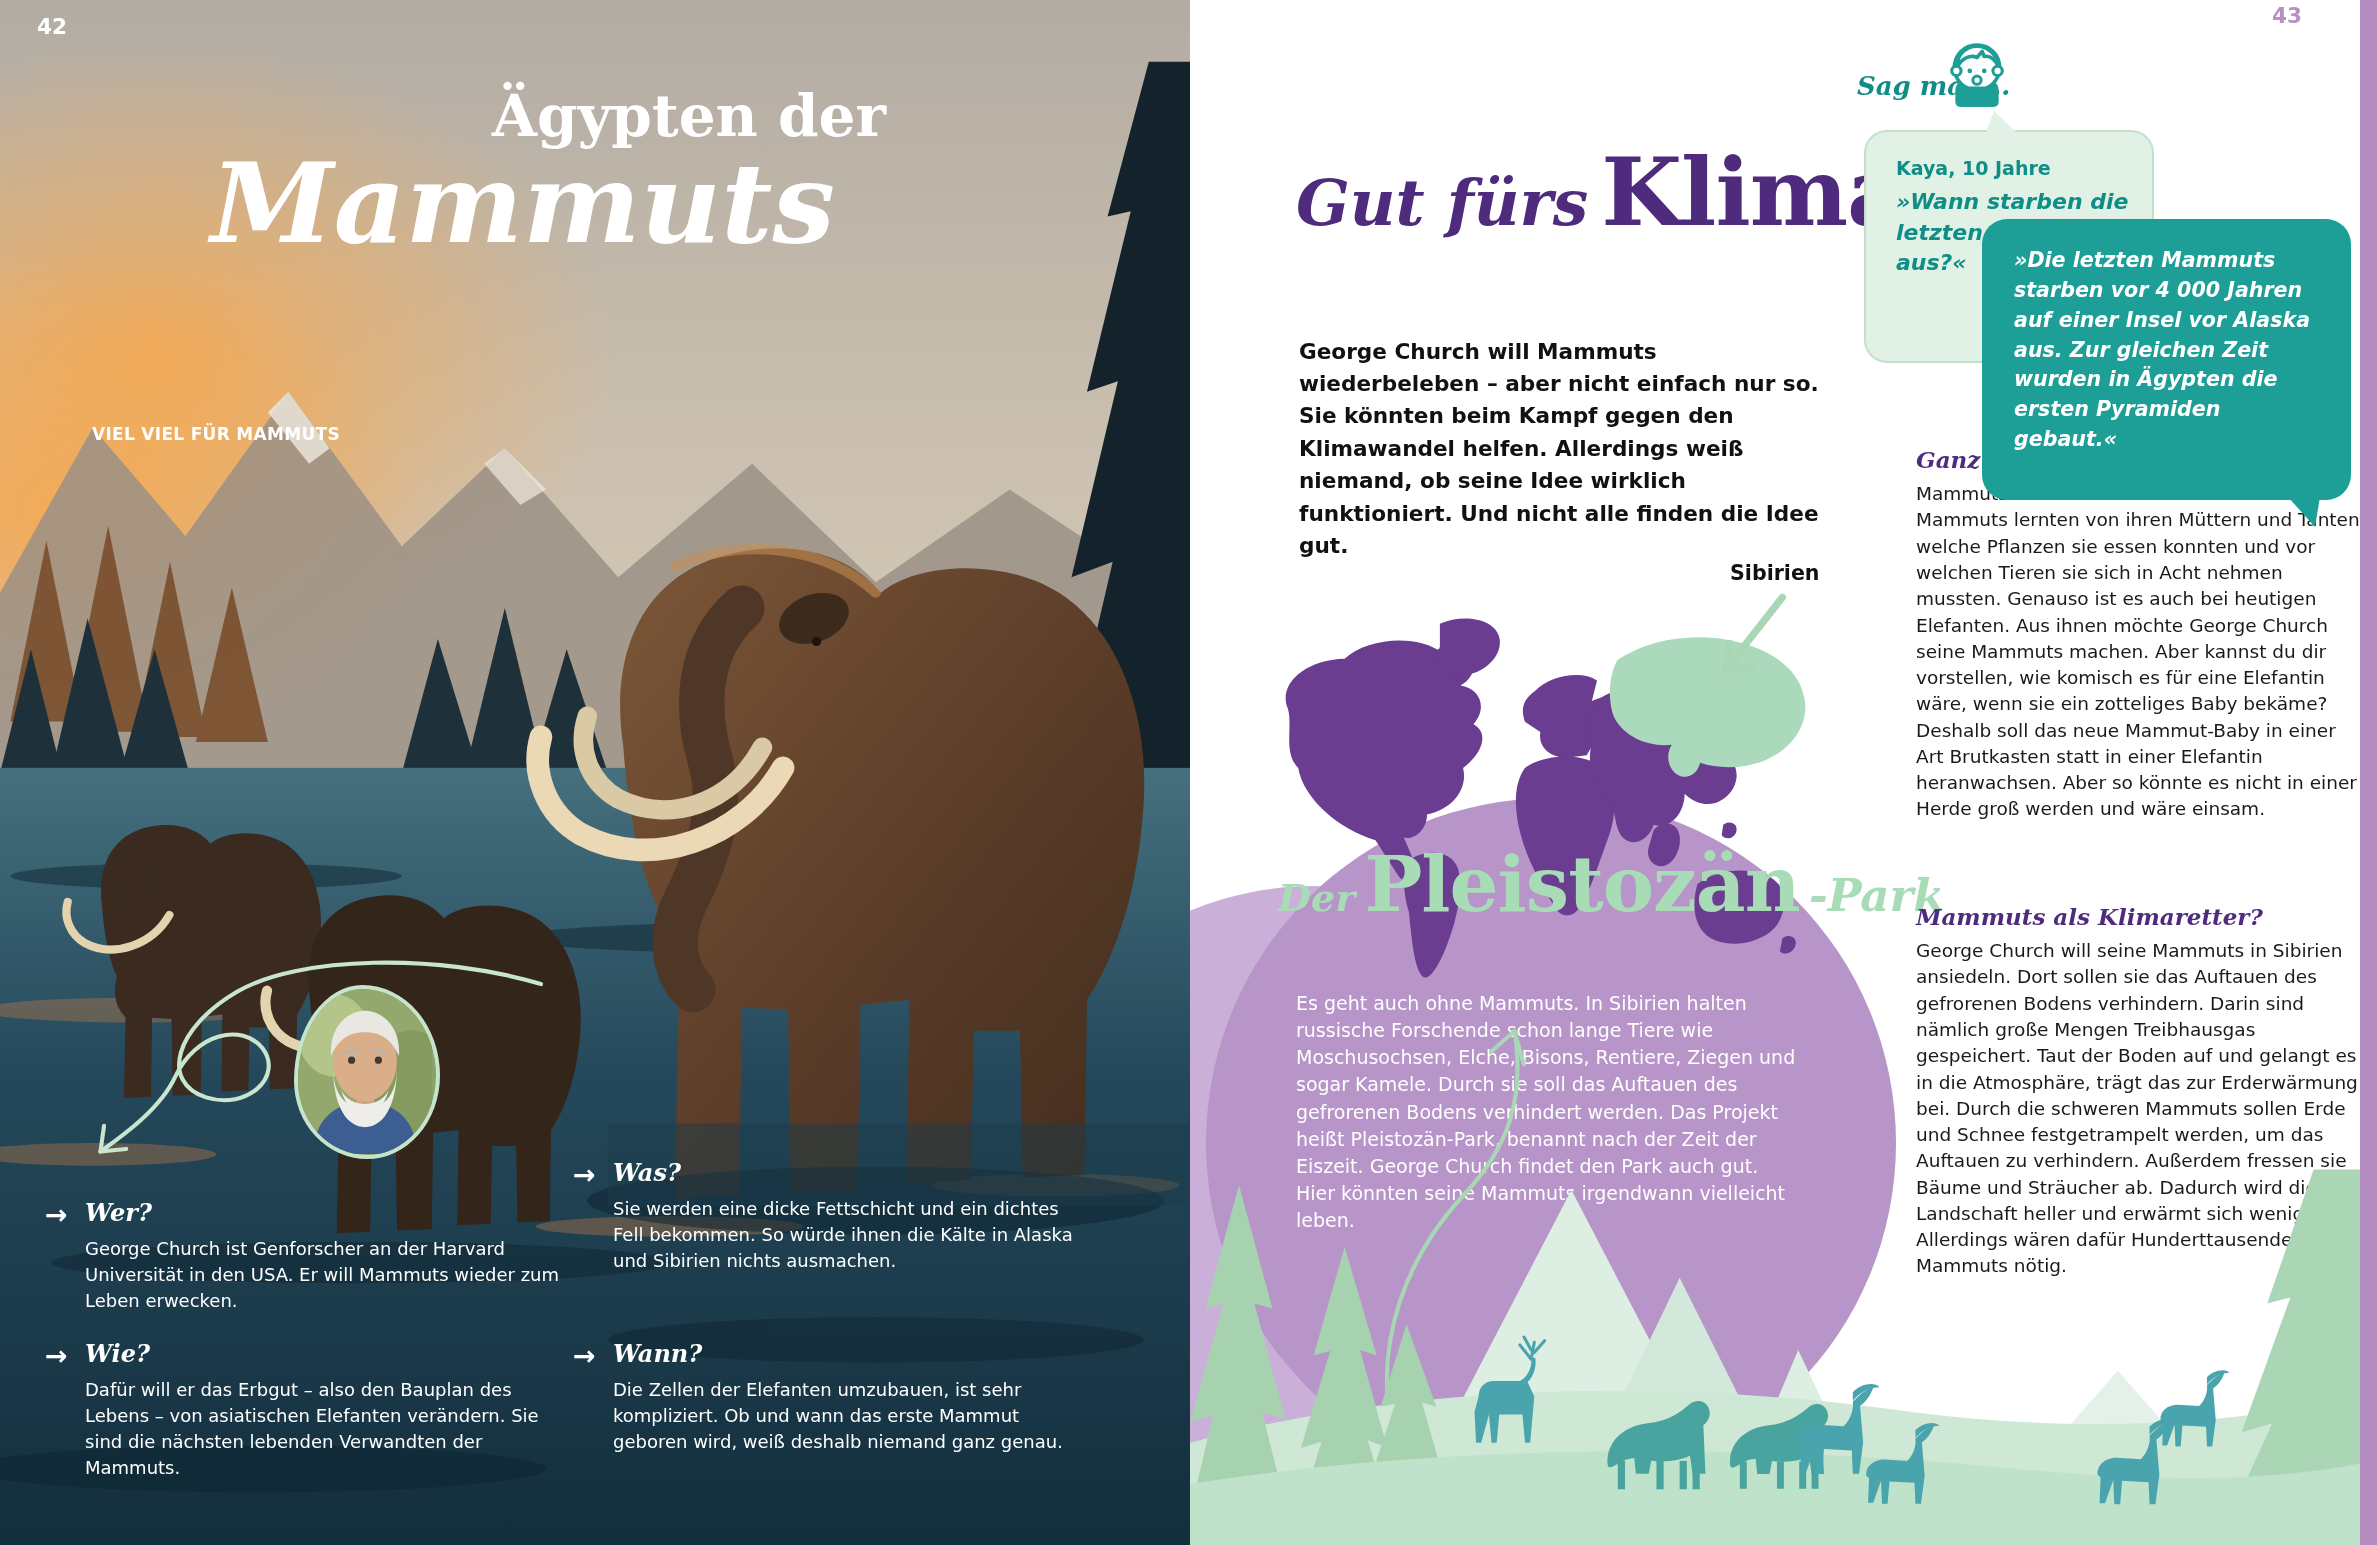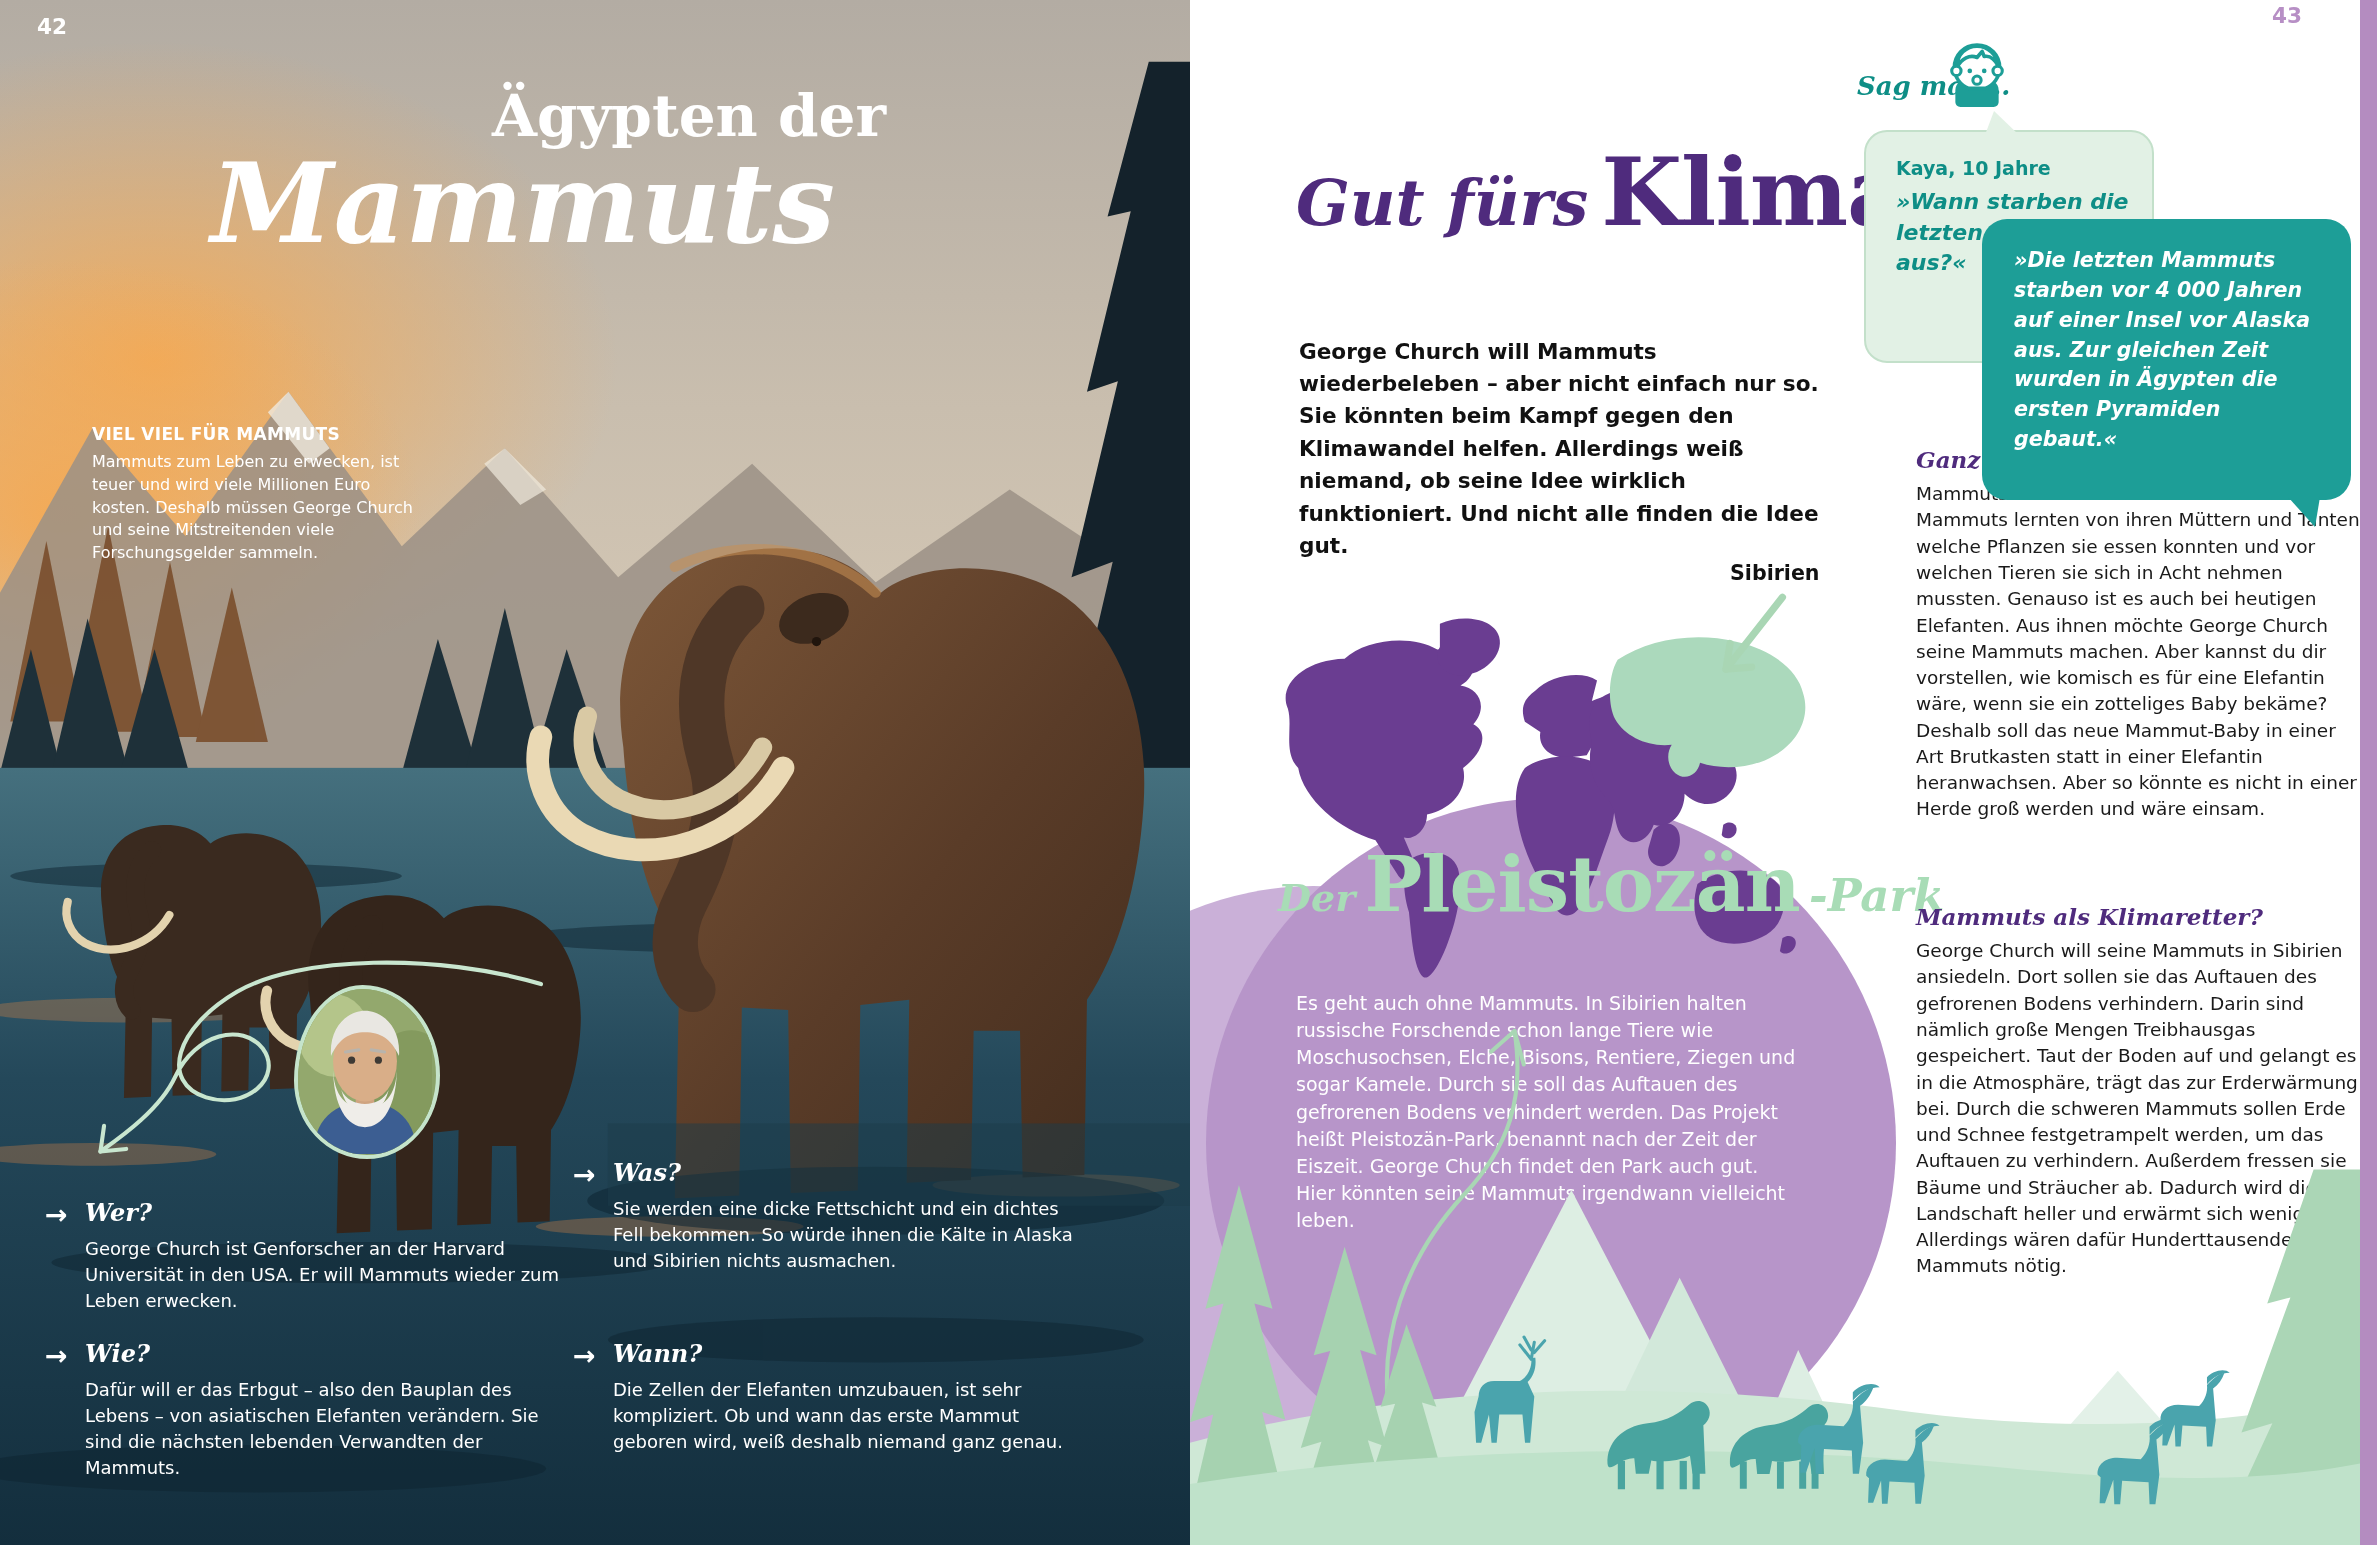--- a/index.html
+++ b/index.html
@@ -159,21 +159,20 @@
       <ellipse cx="1700" cy="2330" rx="560" ry="66" fill="#0d2531" opacity="0.55"></ellipse>
       <rect x="1180" y="2180" width="1130" height="160" fill="#1c3b4a" opacity="0.5"></rect>
     </svg>
 
     <div class="pageno-left">42</div>
     <div class="title-1">Ägypten der</div>
     <div class="title-2">Mammuts</div>
 
     <div class="infobox">
       <h4>VIEL VIEL FÜR MAMMUTS</h4>
-      <p>Mammuts zum Leben zu erwecken, ist teuer und wird viele Millionen Euro kosten. Deshalb müssen George Church und seine Mitstreitenden viele Forschungsgelder sammeln.</p>
     </div>
 
     <svg class="loop-arrow" viewBox="0 0 950 460">
       <path d="M900,70 C700,10 430,15 310,85 C190,155 160,260 250,290 C330,315 400,250 360,195 C320,145 230,165 190,250 C160,315 80,370 45,395" fill="none" stroke="#c8e6cf" stroke-width="8" stroke-linecap="round"></path>
       <path d="M45,395 L52,345 M45,395 L95,390" fill="none" stroke="#c8e6cf" stroke-width="8" stroke-linecap="round"></path>
     </svg>
 
     <div class="portrait">
       <svg viewBox="0 0 260 320" width="134" height="165">
         <rect width="260" height="320" fill="#93a86d"></rect>

